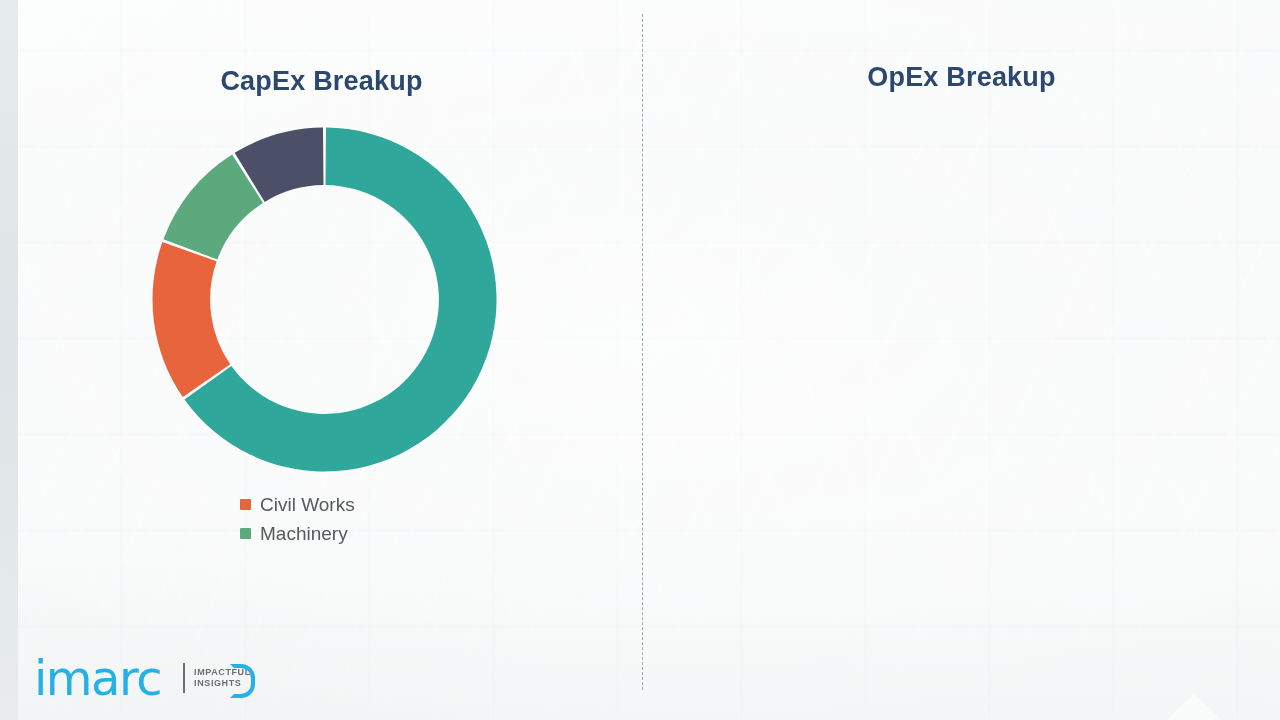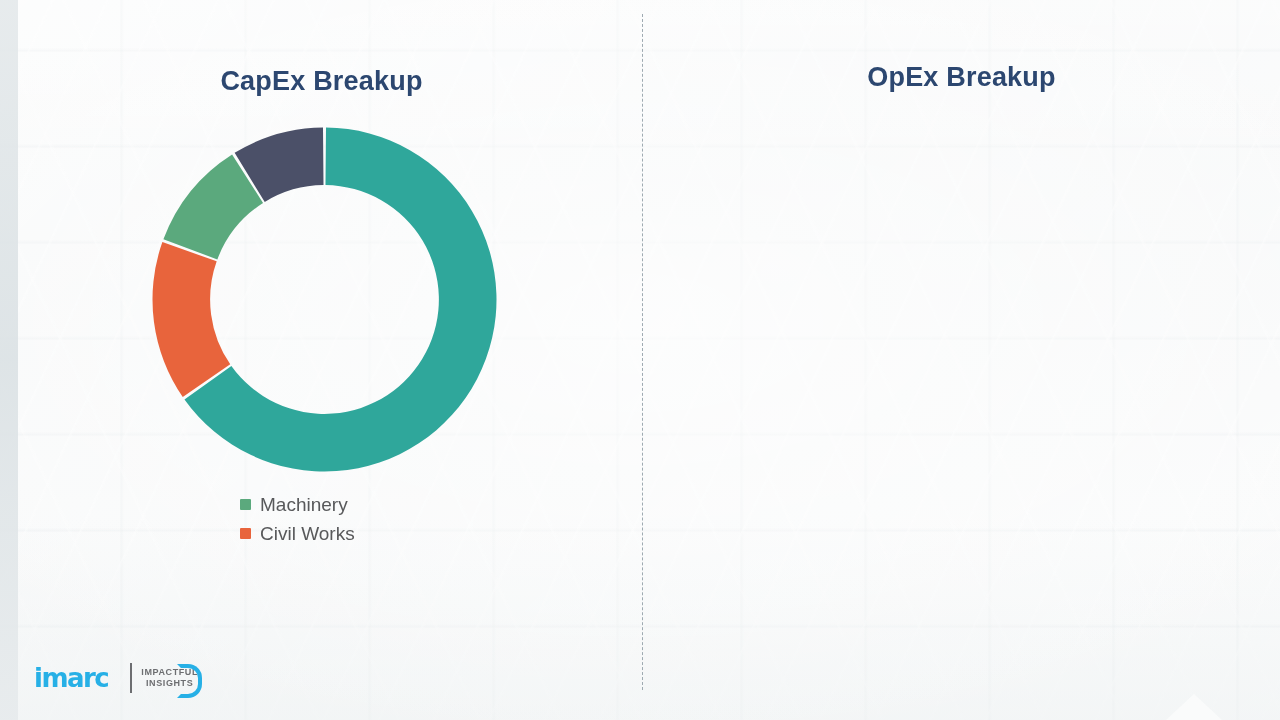--- a/index.html
+++ b/index.html
@@ -116,22 +116,22 @@
   
   .logo {
     position: absolute;
     left: 34px;
     bottom: 22px;
     display: flex;
     align-items: center;
     height: 40px;
   }
   .logo-mark {
-    font-size: 26px;
-    font-weight: bold;
+    font-size: 48px;
+    font-weight: normal;
     color: #27b0e6;
     letter-spacing: -1.5px;
     line-height: 1;
     font-family: "DejaVu Sans", sans-serif;
     position: relative;
   }
   .logo-arc {
     position: absolute;
     right: -4px;
     top: 6px;
@@ -149,21 +149,20 @@
   }
   .logo-tag {
     display: flex;
     flex-direction: column;
     justify-content: center;
     font-size: 9px;
     font-weight: bold;
     color: #6d6e71;
     letter-spacing: 0.6px;
     line-height: 1.25;
-    text-align: center;
   }
   .corner-tri {
     position: absolute;
     right: 58px;
     bottom: 0;
     width: 0; height: 0;
     border-left: 28px solid transparent;
     border-right: 28px solid transparent;
     border-bottom: 26px solid rgba(255,255,255,0.55);
   }
@@ -182,26 +181,26 @@
     <div class="donut-wrap left">
       <svg class="donut-svg" id="donut-0" viewBox="0 0 345 345">
           <path d="M 174.0009641057203 0.5065492329625272 A 172 172 0 1 1 32.47213084271311 272.38090838228163 L 79.38146701040421 238.9208040742173 A 114.38000000000001 114.38000000000001 0 1 0 173.49814113030402 58.12435523992008 Z" fill="#2fa79b"></path>
           <path d="M 30.750295557013345 269.9218727510713 A 172 172 0 0 1 10.365663532145277 115.08522021179147 L 64.6806662488766 134.31917144084133 A 114.38000000000001 114.38000000000001 0 0 0 78.23644654541386 237.2855453794624 Z" fill="#e8643c"></path>
           <path d="M 11.392383449275599 112.26433042337163 A 172 172 0 0 1 80.08446736434624 27.436671320183706 L 111.04367079729025 76.03288642792215 A 114.38000000000001 114.38000000000001 0 0 0 65.36343499376827 132.44327973154213 Z" fill="#5ba97d"></path>
           <path d="M 82.63024686885684 25.845891731096117 A 172 172 0 0 1 170.99903589427976 0.5065492329625272 L 171.50185886969604 58.12435523992008 A 114.38000000000001 114.38000000000001 0 0 0 112.7366141677898 74.97501800117891 Z" fill="#4b5068"></path>
         </svg>
     </div>
     <div class="legend left" id="legend-0">
         <div class="legend-item">
+          <span class="legend-swatch" style="background: rgb(232, 100, 60);"></span>
+          <span class="legend-label">Civil Works</span>
+        </div>
+        <div class="legend-item">
           <span class="legend-swatch" style="background: rgb(91, 169, 125);"></span>
           <span class="legend-label">Machinery</span>
-        </div>
-        <div class="legend-item">
-          <span class="legend-swatch" style="background: rgb(232, 100, 60);"></span>
-          <span class="legend-label">Civil Works</span>
         </div>
       </div>
   </div>
 
   <div class="divider"></div>
 
   <div class="panel panel-right">
     <div class="chart-title">OpEx Breakup</div>
 
   </div>

